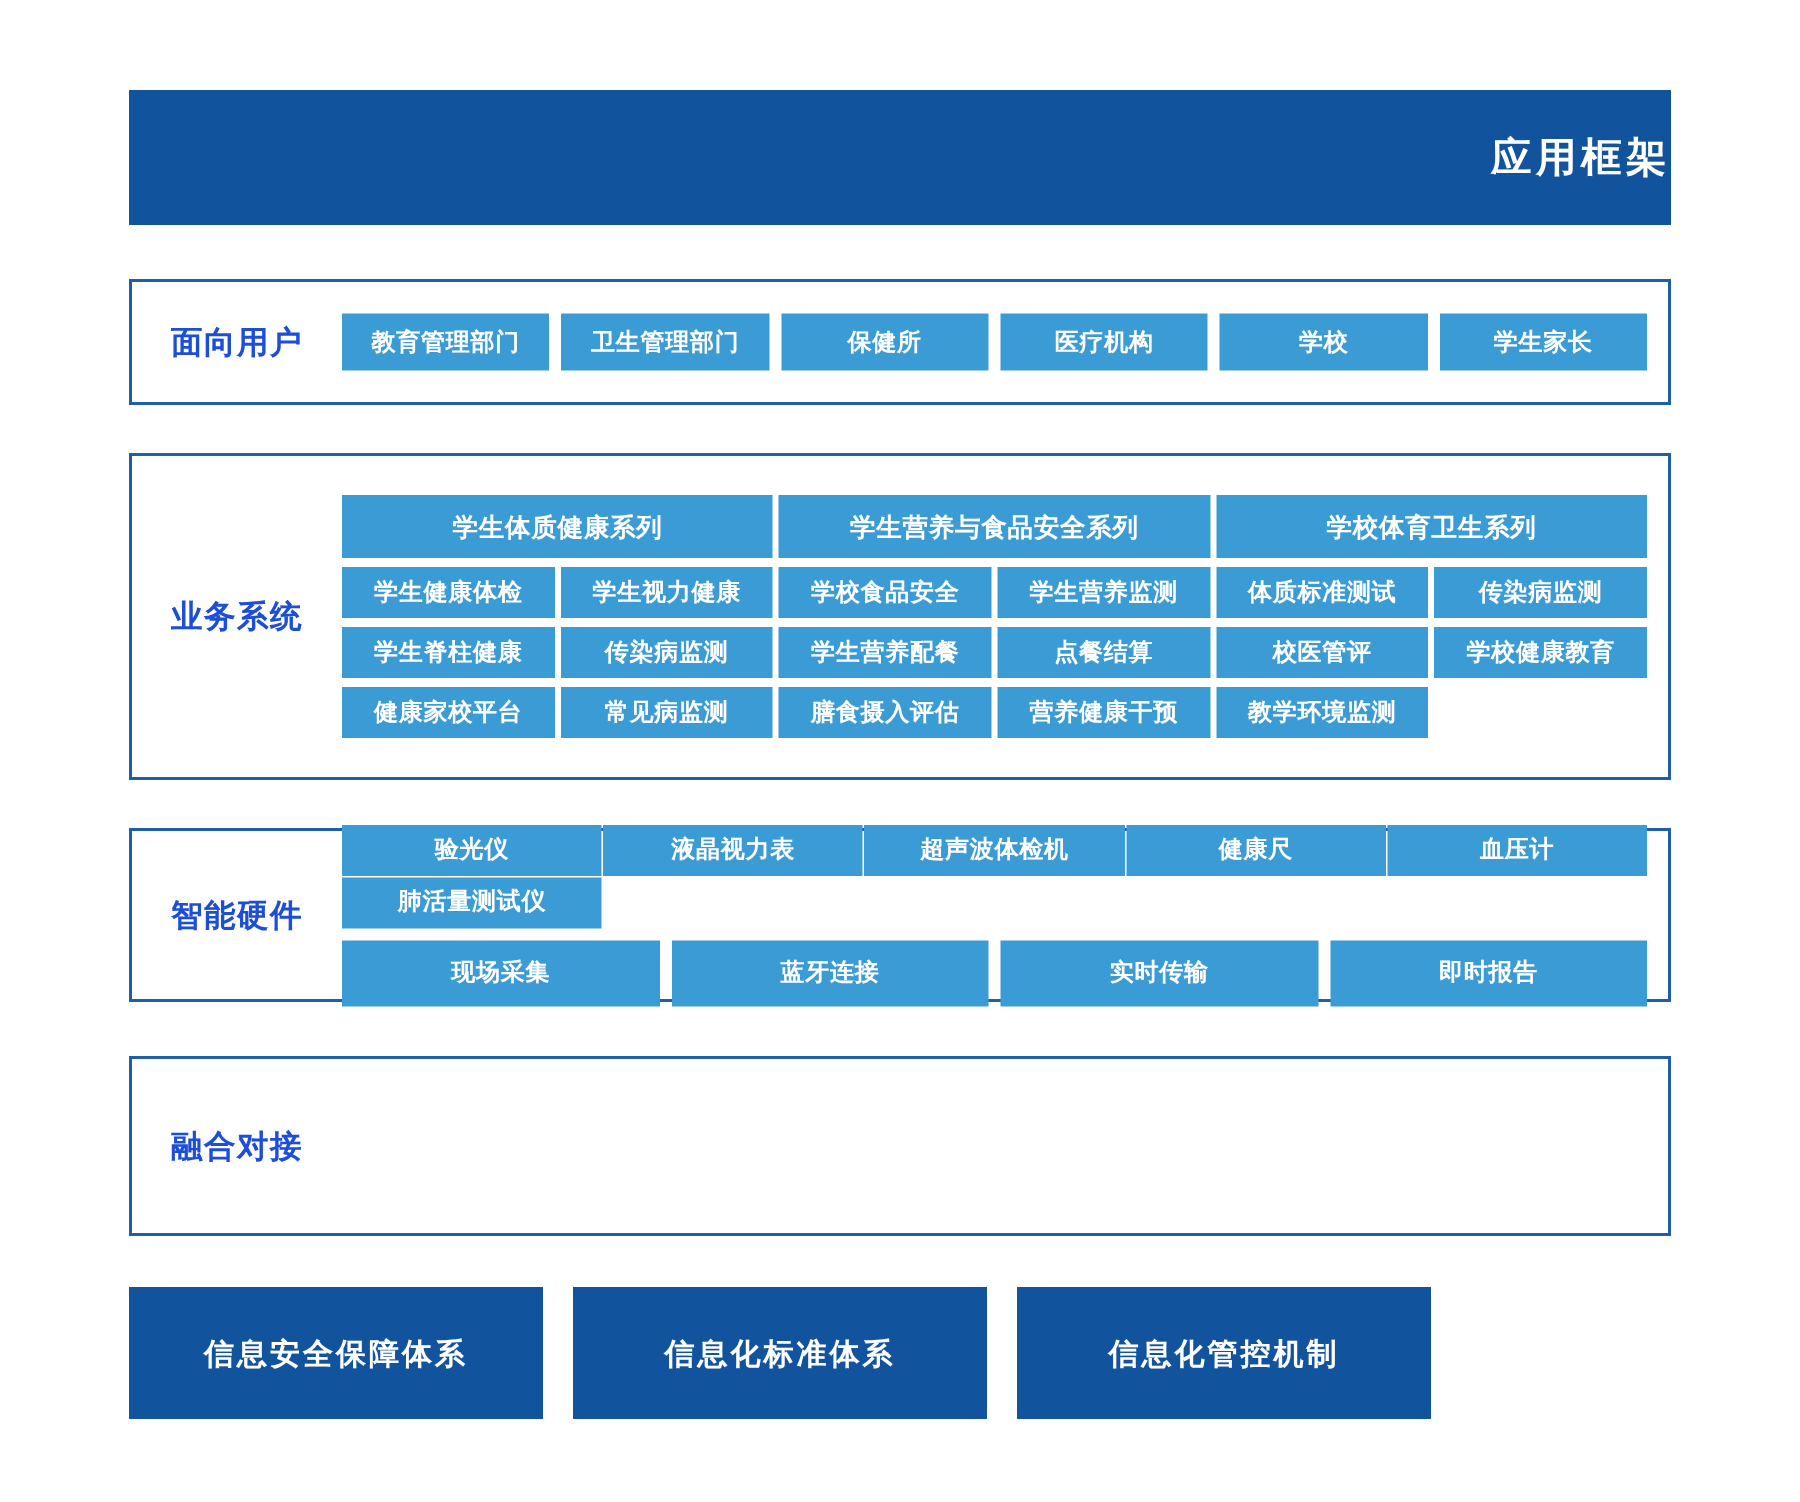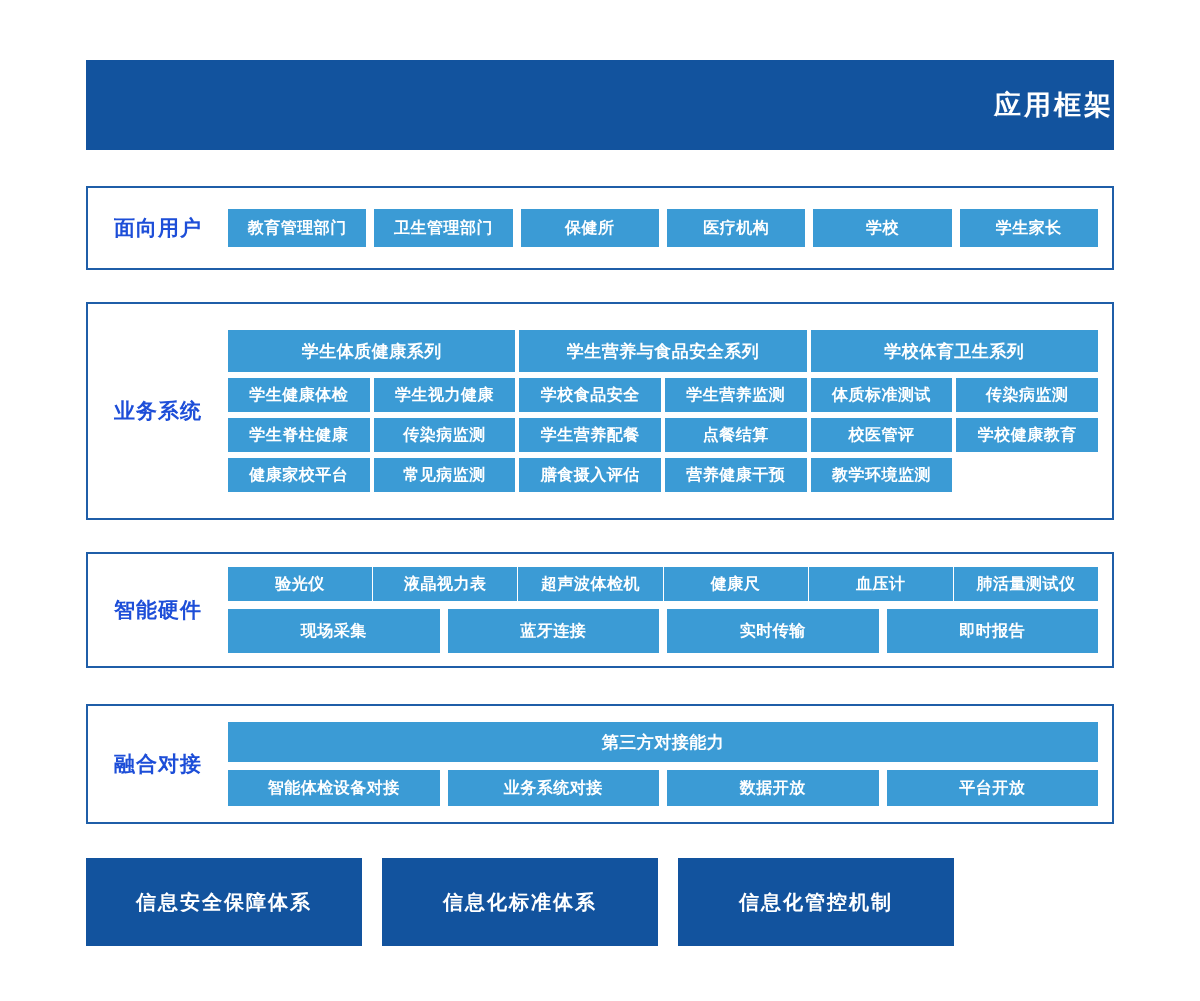--- a/index.html
+++ b/index.html
@@ -67,21 +67,21 @@
 
   
   .grid6{
     display:grid;
     grid-template-columns:repeat(6,1fr);
     gap:6px 4px;
   }
   .grid6 .span2{grid-column:span 2;}
 
   
-  .hw-row1{display:grid;grid-template-columns:repeat(6,1fr);gap:1px;margin-bottom:8px;}
+  .hw-row1{display:grid;grid-template-columns:repeat(5,1fr);gap:1px;margin-bottom:8px;}
   .hw-row2{display:grid;grid-template-columns:repeat(4,1fr);gap:8px;}
   .hw-row2 .chip{height:44px;}
 
   
   .int-full{margin-bottom:8px;}
   .int-full .chip{height:40px;font-size:17px;}
   .int-row{display:grid;grid-template-columns:repeat(4,1fr);gap:8px;}
   .int-row .chip{height:36px;}
 
   
@@ -168,31 +168,20 @@
         <div class="chip">现场采集</div>
         <div class="chip">蓝牙连接</div>
         <div class="chip">实时传输</div>
         <div class="chip">即时报告</div>
       </div>
     </div>
   </div>
 
   <div class="section sec-int">
     <div class="sec-label">融合对接</div>
-    <div class="sec-body">
-      <div class="int-full">
-        <div class="chip">第三方对接能力</div>
-      </div>
-      <div class="int-row">
-        <div class="chip">智能体检设备对接</div>
-        <div class="chip">业务系统对接</div>
-        <div class="chip">数据开放</div>
-        <div class="chip">平台开放</div>
-      </div>
-    </div>
   </div>
 
   <div class="pillars">
     <div class="pillar">信息安全保障体系</div>
     <div class="pillar">信息化标准体系</div>
     <div class="pillar">信息化管控机制</div>
   </div>
 
 </div>
 

